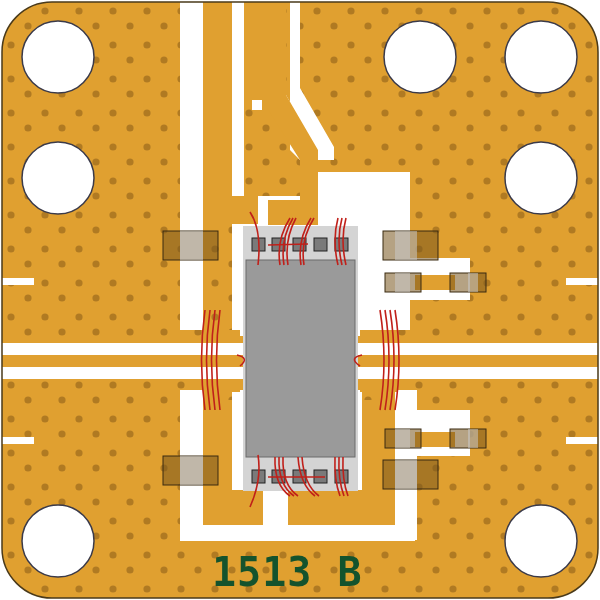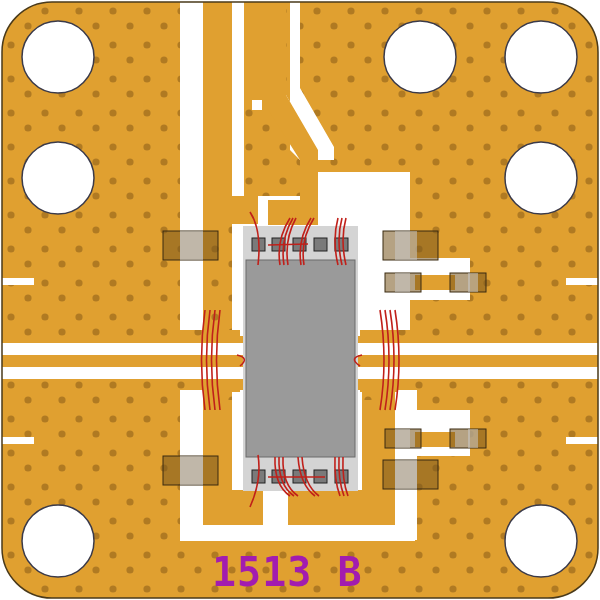--- a/index.html
+++ b/index.html
@@ -1,18 +1,18 @@
 <!DOCTYPE html>
 <html><head>
 <meta charset="utf-8">
 <style>
   html,body{margin:0;padding:0;background:#ffffff;}
   body{width:600px;height:600px;overflow:hidden;position:relative;font-family:"DejaVu Sans",sans-serif;}
   #board{position:absolute;left:0;top:0;width:600px;height:600px;}
-  .label{position:absolute;left:212px;top:548px;font-family:"DejaVu Sans Mono",monospace;font-weight:bold;font-size:40px;color:#a21caf;letter-spacing:1px;line-height:48px;}
+  .label{position:absolute;left:212px;top:548px;font-family:"DejaVu Sans Mono",monospace;font-weight:bold;font-size:40px;color:#14532d;letter-spacing:1px;line-height:48px;}
 </style>
 </head>
 <body>
 
 <svg id="board" viewBox="0 0 600 600" xmlns="http://www.w3.org/2000/svg">
   <defs>
     <pattern id="vias" width="34" height="34" patternUnits="userSpaceOnUse" patternTransform="translate(4,4)">
       <circle cx="7" cy="7" r="3.6" fill="#B07A22"></circle>
       <circle cx="24" cy="22" r="3.6" fill="#B07A22"></circle>
     </pattern>

